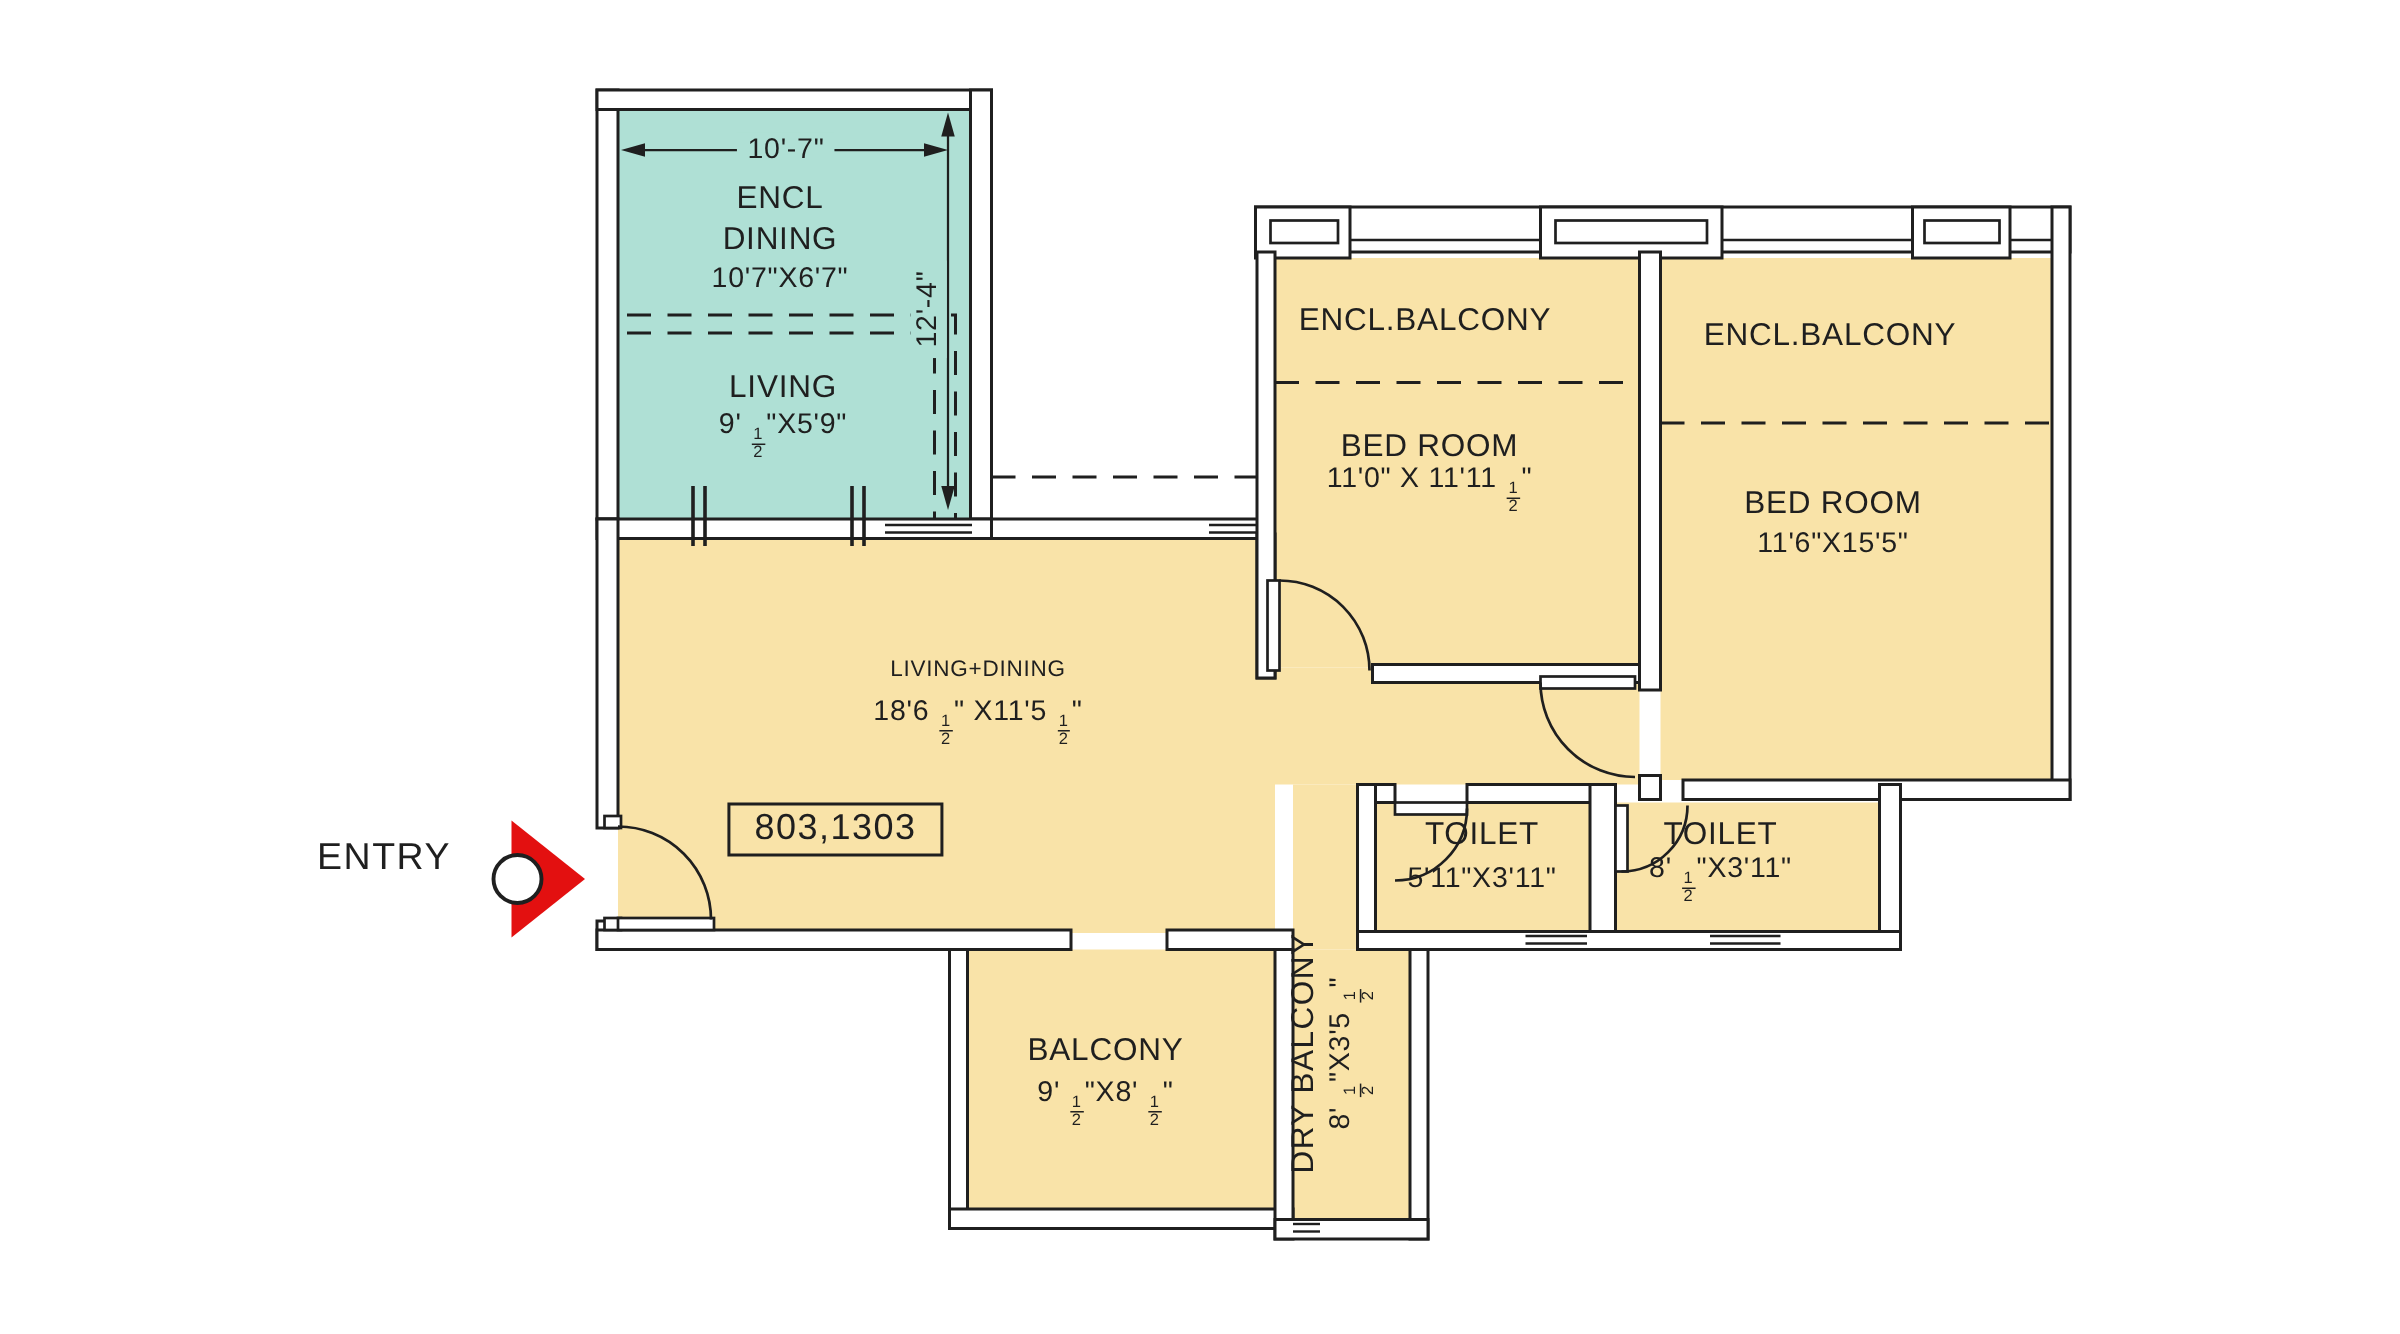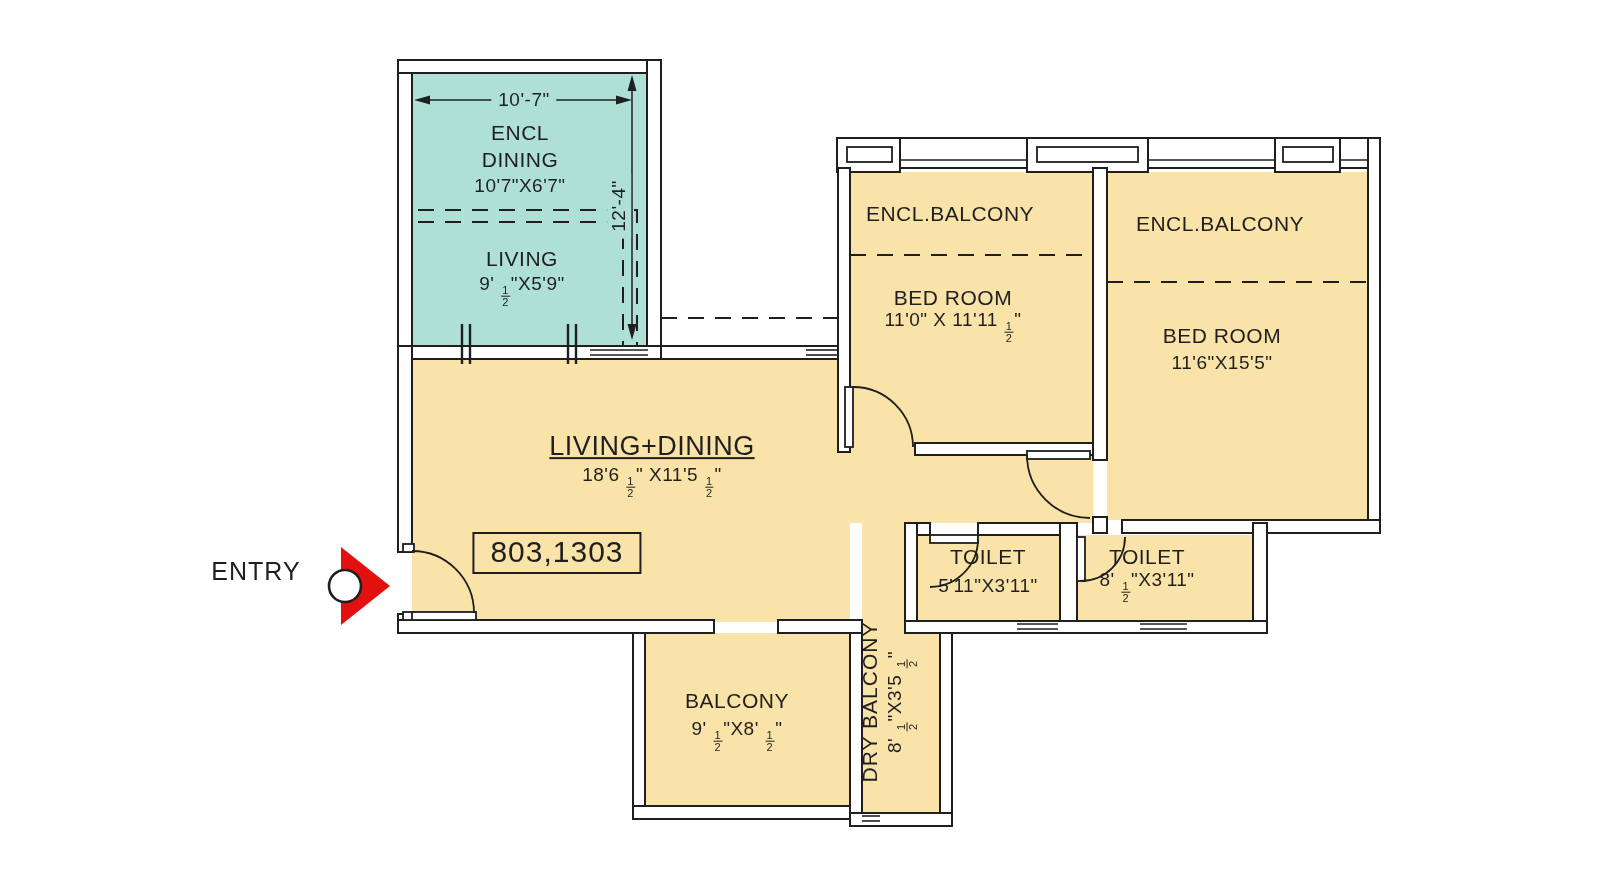--- a/index.html
+++ b/index.html
@@ -27,29 +27,29 @@
   .arc{stroke:var(--wall_line);stroke-width:1.8;fill:none;}
   .leaf{fill:#ffffff;stroke:var(--wall_line);stroke-width:1.8;}
   .dim{stroke:var(--wall_line);stroke-width:1.5;fill:none;}
   .dimhead{fill:var(--wall_line);stroke:none;}
   .winframe{fill:#ffffff;stroke:var(--wall_line);stroke-width:1.8;}
   
   .lbl{position:absolute;transform:translate(-50%,-50%);white-space:nowrap;
        letter-spacing:.5px;line-height:1.25;text-align:center;}
   .name{font-size:21px;}
   .size{font-size:19px;}
-  .big{font-size:27px;text-decoration:underline;}
+  .big{font-size:15px;}
   .entry-lbl{font-size:25px;letter-spacing:1px;}
   .dimlbl{font-size:19px;background:var(--terrace_fill);padding:0 7px;}
   .dimlbl.v{transform:translate(-50%,-50%) rotate(-90deg);}
   .rotbox{transform:translate(-50%,-50%) rotate(-90deg);}
   .rotbox .name{letter-spacing:1px;}
   .unit-box{position:absolute;transform:translate(-50%,-50%);
     border:2px solid var(--wall_line);padding:1px 16px 3px 16px;
-    font-size:30px;letter-spacing:1px;background:var(--room_fill);}
+    font-size:24px;letter-spacing:1px;background:var(--room_fill);}
   
   .fr{display:inline-flex;flex-direction:column;align-items:center;
       font-size:.58em;line-height:1.05;vertical-align:-.32em;margin:0 1px;}
   .fr b{font-weight:normal;border-bottom:1.4px solid currentColor;padding:0 1px;}
   .fr i{font-style:normal;}
 </style>
 </head>
 <body>
 
 <div class="stage">

